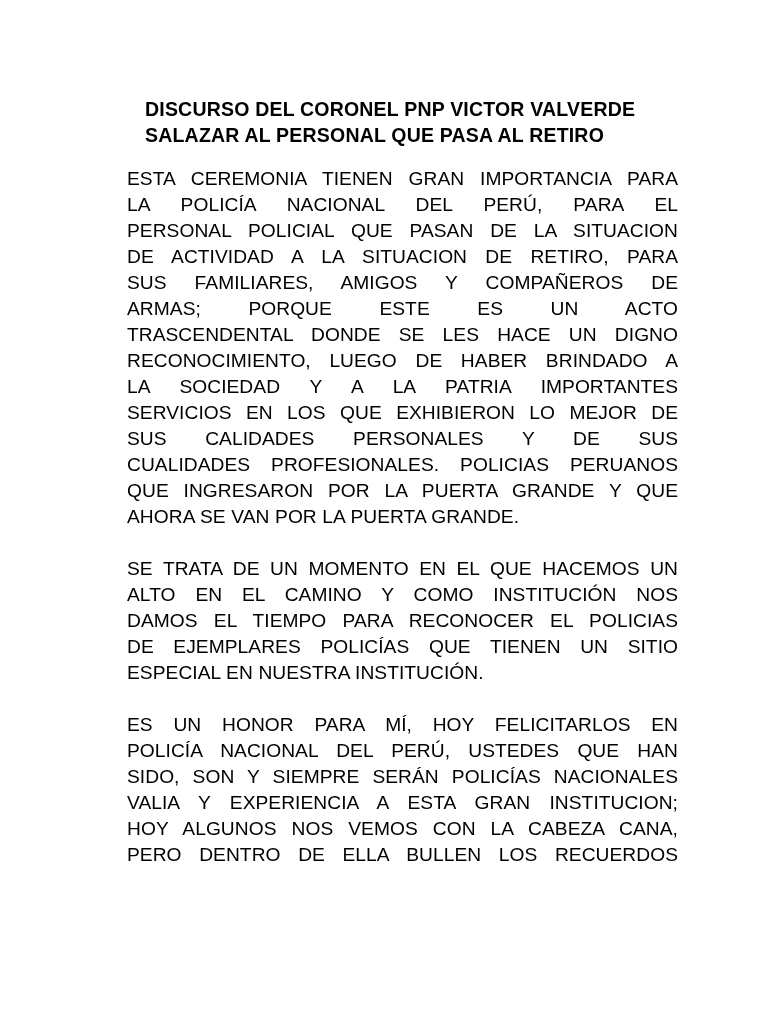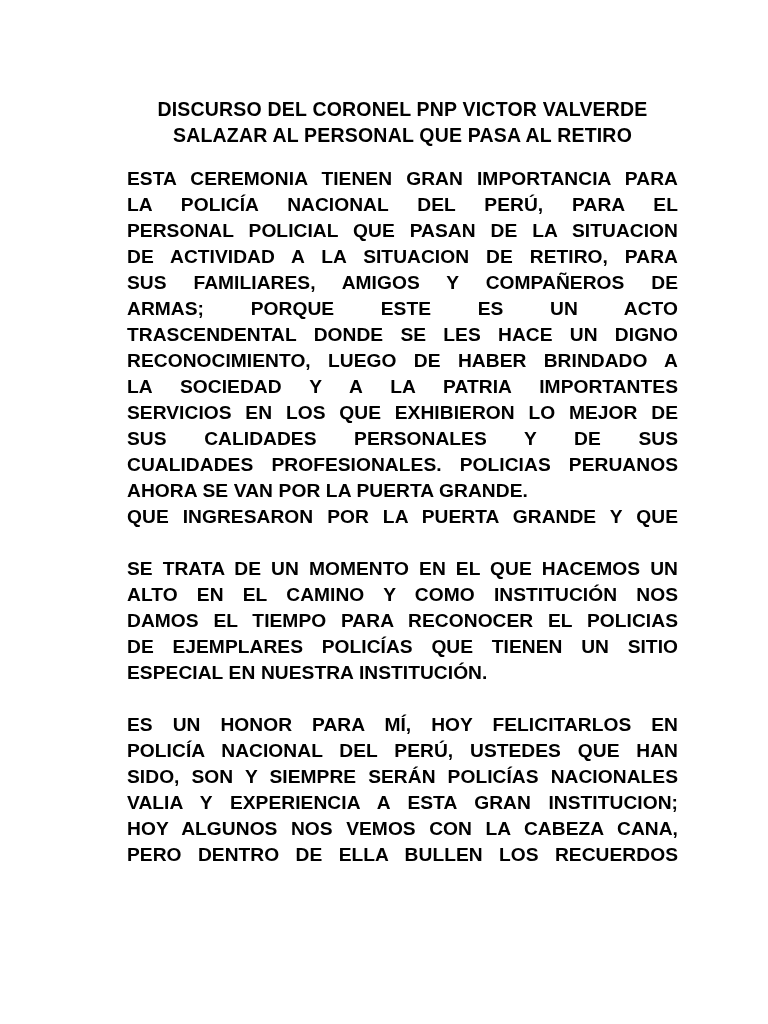--- a/index.html
+++ b/index.html
@@ -24,33 +24,33 @@
   }
   .doc-body {
     position: absolute;
     left: 127px;
     top: 96px;
     width: 551px;
   }
   .doc-title {
     font-size: 19.5px;
     font-weight: bold;
-    text-align: center;
+    text-align: left;
     line-height: 26px;
     letter-spacing: 0.2px;
     margin: 0 0 18px 0;
     padding: 0 18px;
   }
   .doc-title .title-line {
     display: block;
     white-space: nowrap;
   }
   .para {
     font-size: 19.2px;
-    font-weight: bold;
+    font-weight: normal;
     line-height: 26px;
     text-align: justify;
     text-align-last: left;
     margin: 0 0 26px 0;
     letter-spacing: 0.05px;
     word-spacing: 0.2px;
   }
   .para:last-child {
     margin-bottom: 16px;
   }
@@ -81,22 +81,22 @@
       <span class="ln">PERSONAL POLICIAL QUE PASAN DE LA SITUACION</span>
       <span class="ln">DE ACTIVIDAD A LA SITUACION DE RETIRO, PARA</span>
       <span class="ln">SUS FAMILIARES, AMIGOS Y COMPAÑEROS DE</span>
       <span class="ln">ARMAS; PORQUE ESTE ES UN ACTO</span>
       <span class="ln">TRASCENDENTAL DONDE SE LES HACE UN DIGNO</span>
       <span class="ln">RECONOCIMIENTO, LUEGO DE HABER BRINDADO A</span>
       <span class="ln">LA SOCIEDAD Y A LA PATRIA IMPORTANTES</span>
       <span class="ln">SERVICIOS EN LOS QUE EXHIBIERON LO MEJOR DE</span>
       <span class="ln">SUS CALIDADES PERSONALES Y DE SUS</span>
       <span class="ln">CUALIDADES PROFESIONALES. POLICIAS PERUANOS</span>
+      <span class="ln">QUE INGRESARON POR LA PUERTA GRANDE Y QUE</span>
       <span class="ln last">AHORA SE VAN POR LA PUERTA GRANDE.</span>
-      <span class="ln">QUE INGRESARON POR LA PUERTA GRANDE Y QUE</span>
     </p>
 
     <p class="para">
       <span class="ln">SE TRATA DE UN MOMENTO EN EL QUE HACEMOS UN</span>
       <span class="ln">ALTO EN EL CAMINO Y COMO INSTITUCIÓN NOS</span>
       <span class="ln">DAMOS EL TIEMPO PARA RECONOCER EL POLICIAS</span>
       <span class="ln">DE EJEMPLARES POLICÍAS QUE TIENEN UN SITIO</span>
       <span class="ln last">ESPECIAL EN NUESTRA INSTITUCIÓN.</span>
     </p>
 

